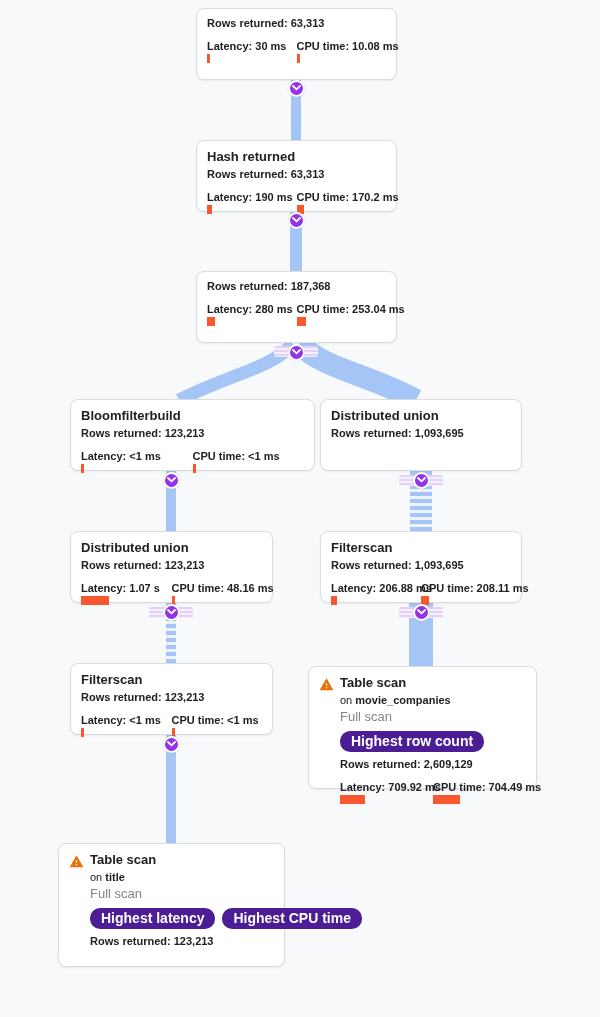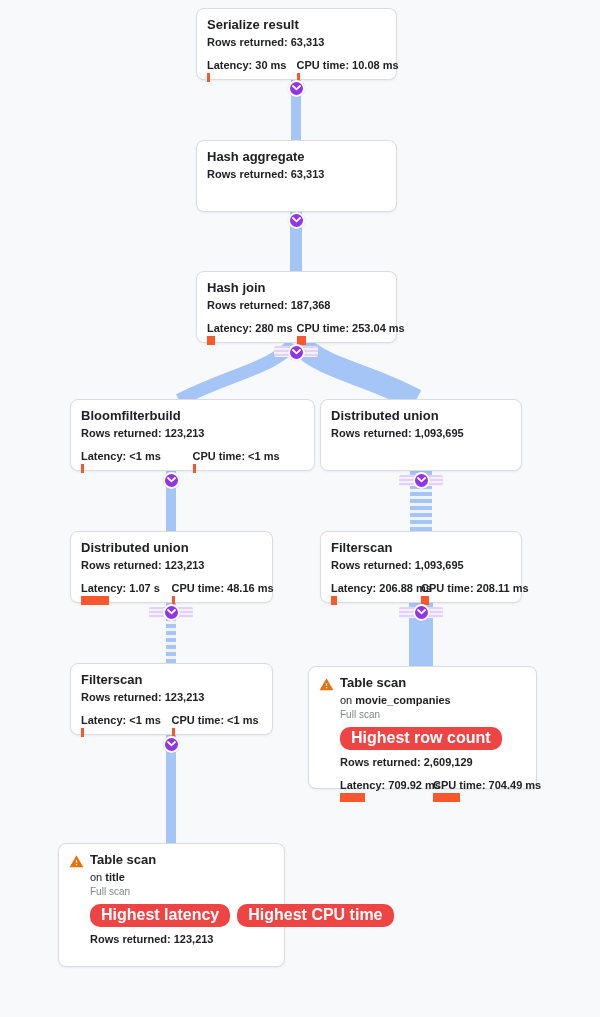--- a/index.html
+++ b/index.html
@@ -25,23 +25,23 @@
   .stats { display:flex; margin-top:11px; }
   .stat { width:50%; }
   .stat-label { font-size:11px; font-weight:bold; color:#202124; white-space:nowrap; }
   .bar { height:9px; background:#f9572d; margin-top:2px; }
 
   
   .warning-icon { position:absolute; left:10px; top:10px; width:15px; height:15px; }
   .scan-body { margin-left:21px; }
   .on-line { font-size:11px; color:#202124; margin-top:1px; }
   .on-name { font-weight:bold; }
-  .scan-type { font-size:10px; color:#80868b; margin-top:3px; }
+  .scan-type { font-size:13px; color:#80868b; margin-top:3px; }
   .badges { display:flex; gap:7px; margin:7px 0 6px; }
-  .badge { background:#ef4444; color:#fff; font-size:16px; font-weight:bold;
+  .badge { background:#4c1d95; color:#fff; font-size:14px; font-weight:bold;
     padding:2px 11px 3px; border-radius:10px; white-space:nowrap; }
 </style>
 </head>
 <body>
 
 <div class="canvas">
 
   <svg class="edges-svg" width="600" height="1017" viewBox="0 0 600 1017">
     <path d="M 293 344 C 270 369 233 373 179 400" stroke="#a6c5f7" stroke-width="13" fill="none"></path>
     <path d="M 299 344 C 326 370 366 373 416 400" stroke="#a6c5f7" stroke-width="22" fill="none"></path>
@@ -95,41 +95,49 @@
         <polyline points="1,1 4.5,4.3 8,1" stroke="#fff" stroke-width="1.8" fill="none" stroke-linecap="round"></polyline>
       </svg>
   </div>
   <div class="connector" style="left:162.5px;top:735.5px">
     <svg width="9" height="6" viewBox="0 0 9 6">
         <polyline points="1,1 4.5,4.3 8,1" stroke="#fff" stroke-width="1.8" fill="none" stroke-linecap="round"></polyline>
       </svg>
   </div>
 
   <div class="card" style="left:196px;top:8px;width:201px;height:72px">
-    <div class="title">Serialize result</div>
     <div class="rows">Rows returned: 63,313</div>
     <div class="stats">
       <div class="stat">
         <div class="stat-label">Latency: 30 ms</div>
         <div class="bar" style="width: 3px;"></div>
       </div>
       <div class="stat">
         <div class="stat-label">CPU time: 10.08 ms</div>
         <div class="bar" style="width: 3px;"></div>
       </div>
     </div>
   </div>
 
   <div class="card" style="left:196px;top:140px;width:201px;height:72px">
-    <div class="title">Hash aggregate</div>
+    <div class="title">Hash returned</div>
     <div class="rows">Rows returned: 63,313</div>
+    <div class="stats">
+      <div class="stat">
+        <div class="stat-label">Latency: 190 ms</div>
+        <div class="bar" style="width: 5px;"></div>
+      </div>
+      <div class="stat">
+        <div class="stat-label">CPU time: 170.2 ms</div>
+        <div class="bar" style="width: 7px;"></div>
+      </div>
+    </div>
   </div>
 
   <div class="card" style="left:196px;top:271px;width:201px;height:72px">
-    <div class="title">Hash join</div>
     <div class="rows">Rows returned: 187,368</div>
     <div class="stats">
       <div class="stat">
         <div class="stat-label">Latency: 280 ms</div>
         <div class="bar" style="width: 8px;"></div>
       </div>
       <div class="stat">
         <div class="stat-label">CPU time: 253.04 ms</div>
         <div class="bar" style="width: 9px;"></div>
       </div>

